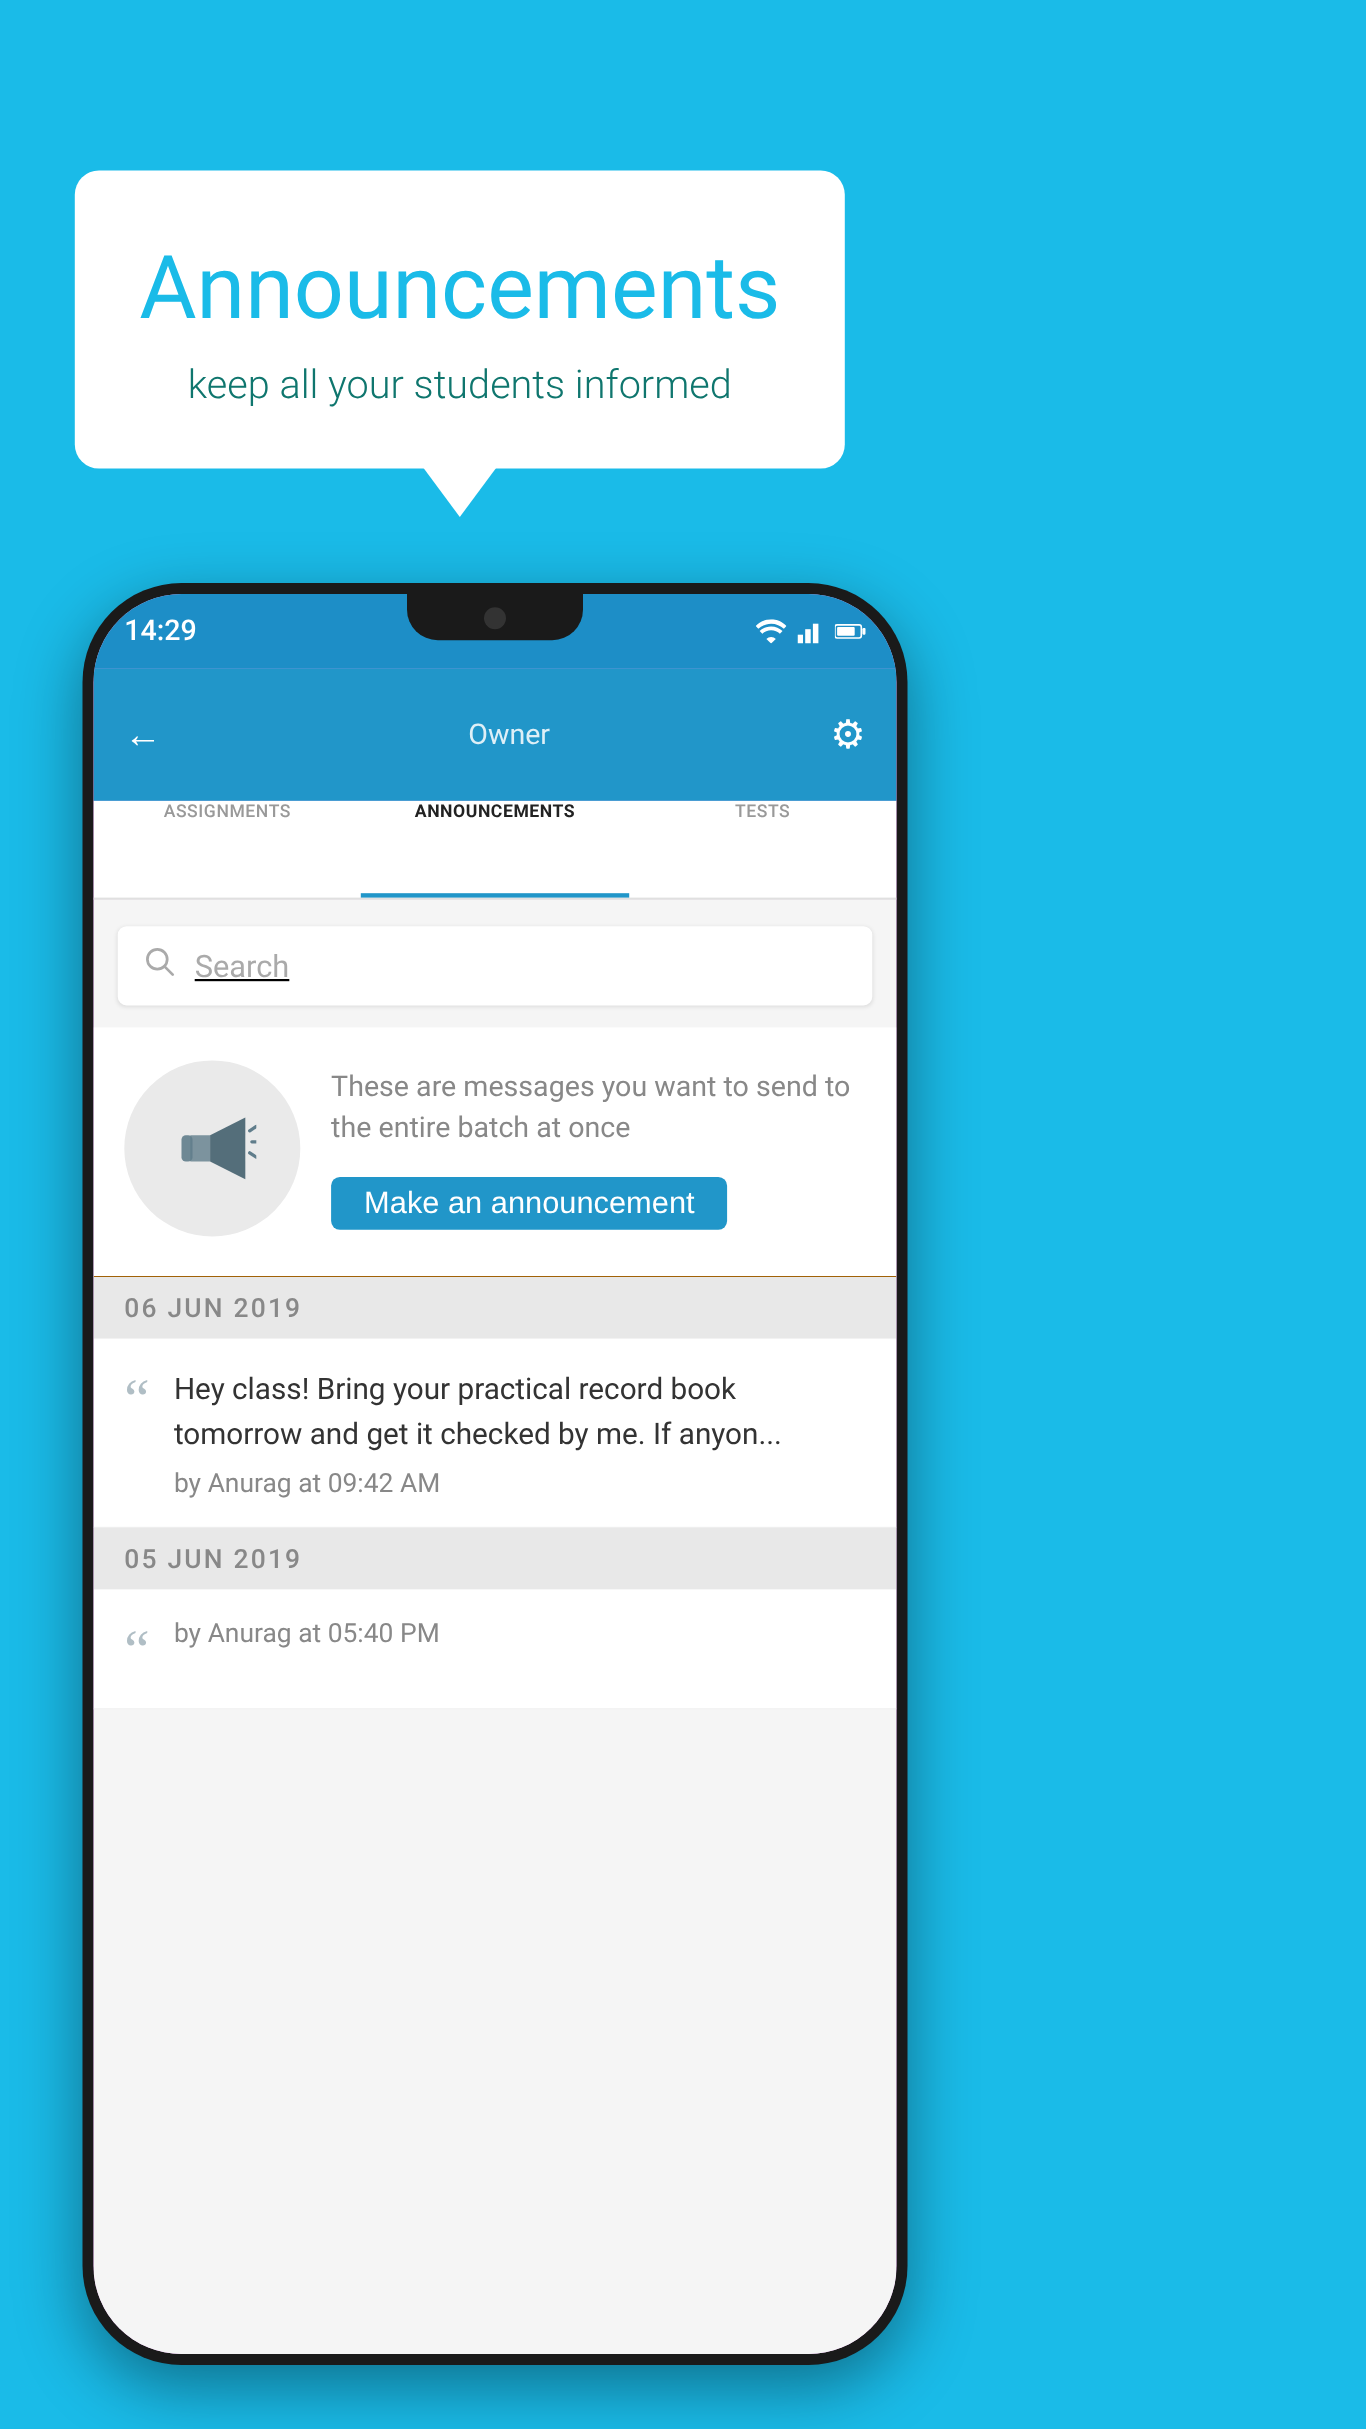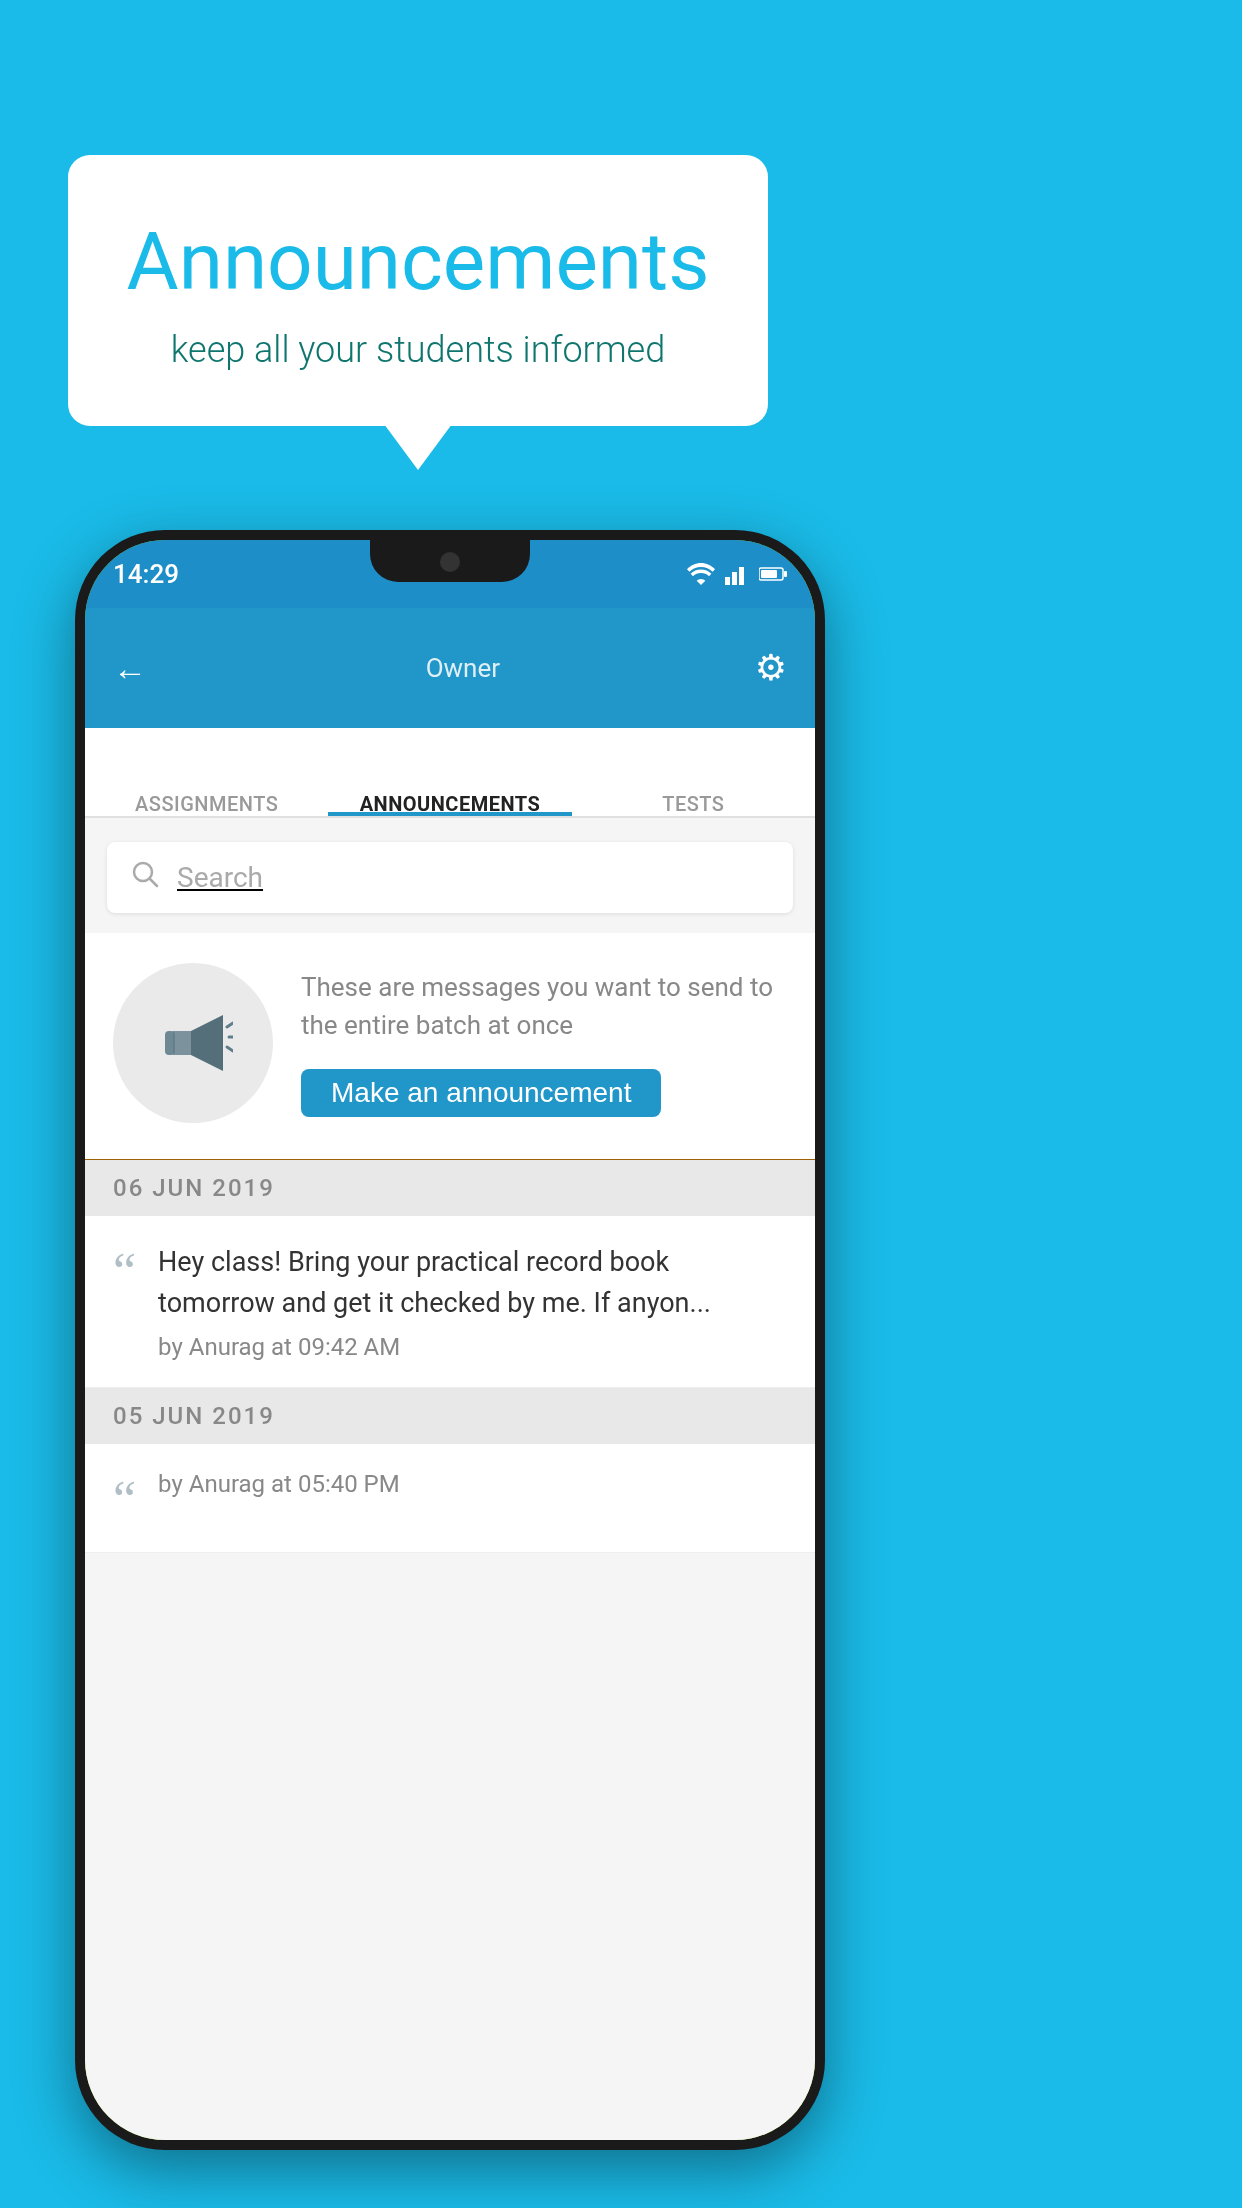--- a/index.html
+++ b/index.html
@@ -76,21 +76,21 @@
     }
 
     .phone-screen {
       position: absolute;
       top: 10px;
       left: 10px;
       right: 10px;
       bottom: 10px;
       border-radius: 80px;
       overflow: hidden;
-      background: #84cc16;
+      background: #f0abfc;
     }
 
     
     .notch {
       position: absolute;
       top: 0;
       left: 50%;
       transform: translateX(-50%);
       width: 160px;
       height: 42px;
@@ -193,23 +193,23 @@
       background: white;
       display: flex;
       align-items: stretch;
       border-bottom: 2px solid #e0e0e0;
       z-index: 3;
     }
 
     .tab-item {
       flex: 1;
       display: flex;
-      align-items: flex-end;
+      align-items: flex-start;
       justify-content: center;
-      font-size: 20px;
+      font-size: 16px;
       font-weight: 500;
       color: #999;
       letter-spacing: 0.5px;
       cursor: pointer;
       position: relative;
     }
 
     .tab-item.active {
       color: #222;
       font-weight: 700;

